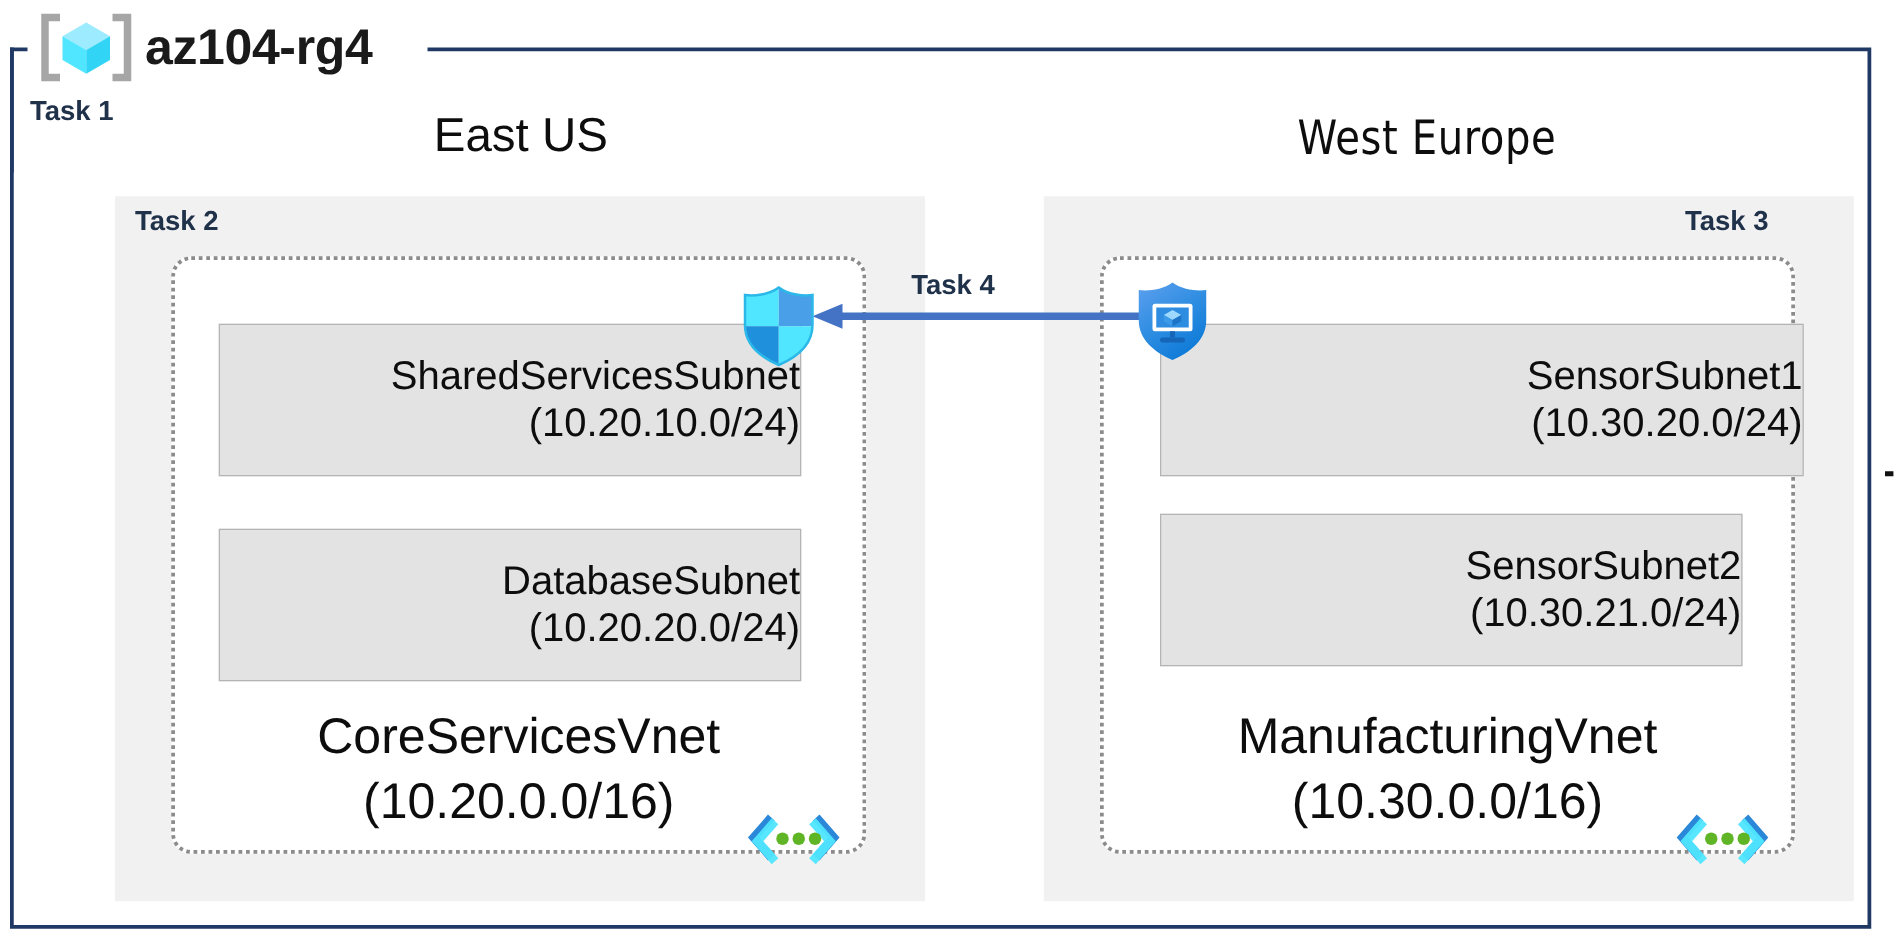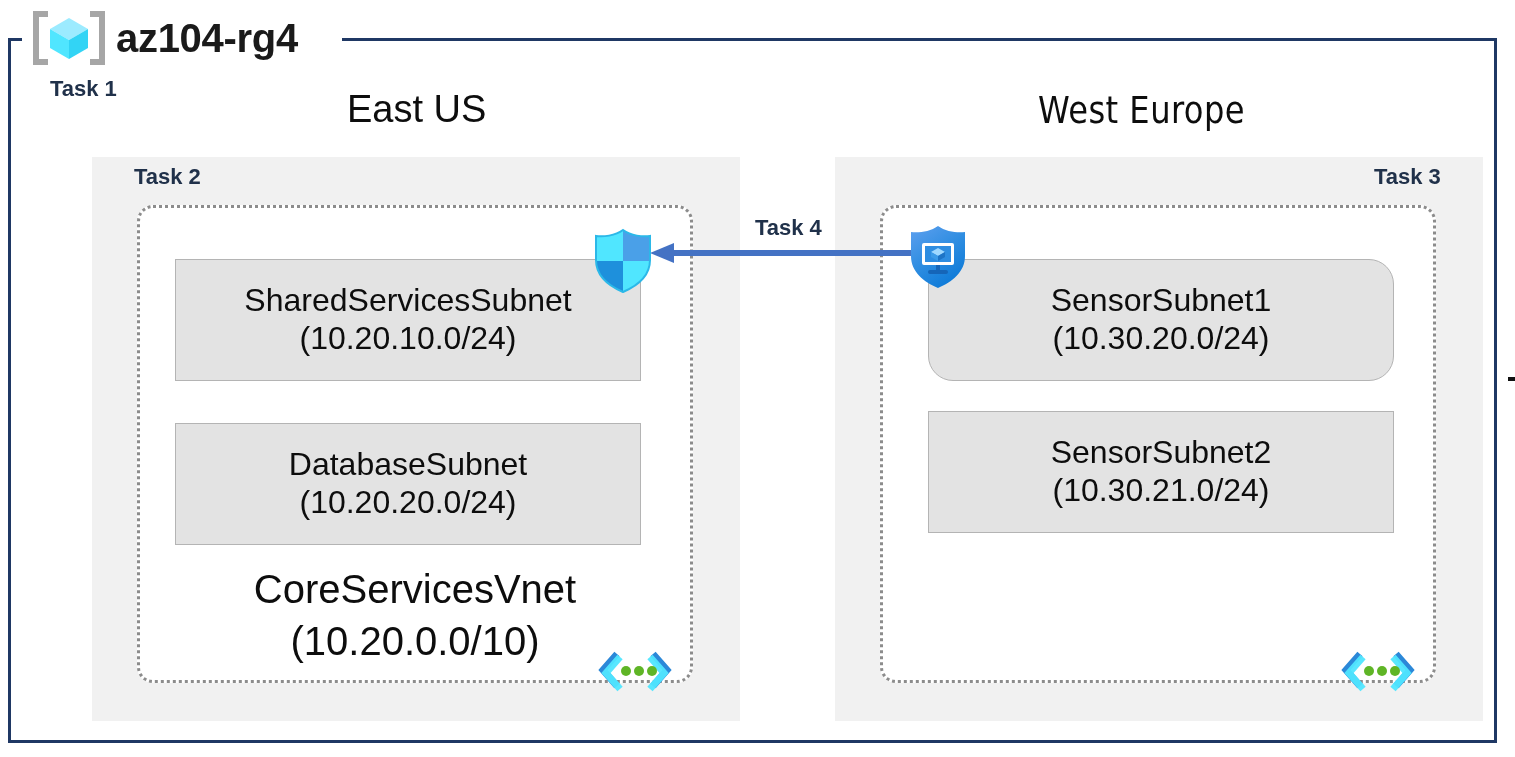--- a/index.html
+++ b/index.html
@@ -69,21 +69,20 @@
     width: 3px;
     height: 100px;
     background: #1F3864;
   }
   .task-label {
     position: absolute;
     font-size: 22px;
     font-weight: bold;
     color: #20314A;
     white-space: nowrap;
-    margin-left: 26px;
   }
   #task1-label { left: 24px; top: 76px; }
   #task2-label { left: 108px; top: 164px; }
   #task3-label { left: 1348px; top: 164px; }
   #task4-label { left: 729px; top: 215px; }
 
   
   .region-title {
     position: absolute;
     font-size: 38px;
@@ -147,33 +146,33 @@
   }
 
   
   .subnet-box {
     position: absolute;
     background: #E3E3E3;
     border: 1px solid #B4B4B4;
     box-sizing: border-box;
     display: flex;
     flex-direction: column;
-    align-items: center;
+    align-items: flex-end;
     justify-content: center;
   }
   .subnet-name,
   .subnet-cidr {
     font-size: 32px;
     color: #0d0d0d;
     line-height: 1.18;
     white-space: nowrap;
   }
   #subnet-shared-services { left: 175px; top: 259px; width: 466px; height: 122px; }
   #subnet-database        { left: 175px; top: 423px; width: 466px; height: 122px; }
-  #subnet-sensor1         { left: 928px; top: 259px; width: 466px; height: 122px; border-radius: 25px; }
+  #subnet-sensor1         { left: 928px; top: 259px; width: 515px; height: 122px; }
   #subnet-sensor2         { left: 928px; top: 411px; width: 466px; height: 122px; }
 
   
   .vnet-caption {
     position: absolute;
     width: 556px;
     text-align: center;
     font-size: 40px;
     color: #0d0d0d;
     line-height: 1.3;
@@ -248,23 +247,27 @@
     <div class="subnet-cidr">(10.30.20.0/24)</div>
   </div>
 
   <div class="subnet-box" id="subnet-sensor2">
     <div class="subnet-name">SensorSubnet2</div>
     <div class="subnet-cidr">(10.30.21.0/24)</div>
   </div>
 
   <div class="vnet-caption" id="vnet-caption-core">
     <div>CoreServicesVnet</div>
-    <div>(10.20.0.0/10)</div>
-  </div>
-
+    <div>(10.20.0.0/16)</div>
+  </div>
+
+  <div class="vnet-caption" id="vnet-caption-manufacturing">
+    <div>ManufacturingVnet</div>
+    <div>(10.30.0.0/16)</div>
+  </div>
 
   <div class="vnet-glyph" id="vnet-glyph-core">
     <svg viewBox="0 0 76 44" width="76" height="44">
       <g stroke-linecap="butt" fill="none" stroke-width="7">
         <path d="M20 6 L6 22 L20 38" stroke="#2B88D8"></path>
         <path d="M20 6 L6 22 L20 38" stroke="#50E6FF" stroke-width="7" transform="translate(3,3)" opacity="0.95"></path>
         <path d="M56 6 L70 22 L56 38" stroke="#2B88D8"></path>
         <path d="M56 6 L70 22 L56 38" stroke="#50E6FF" stroke-width="7" transform="translate(-3,3)" opacity="0.95"></path>
       </g>
       <circle cx="29" cy="23" r="5" fill="#5FB526"></circle>

